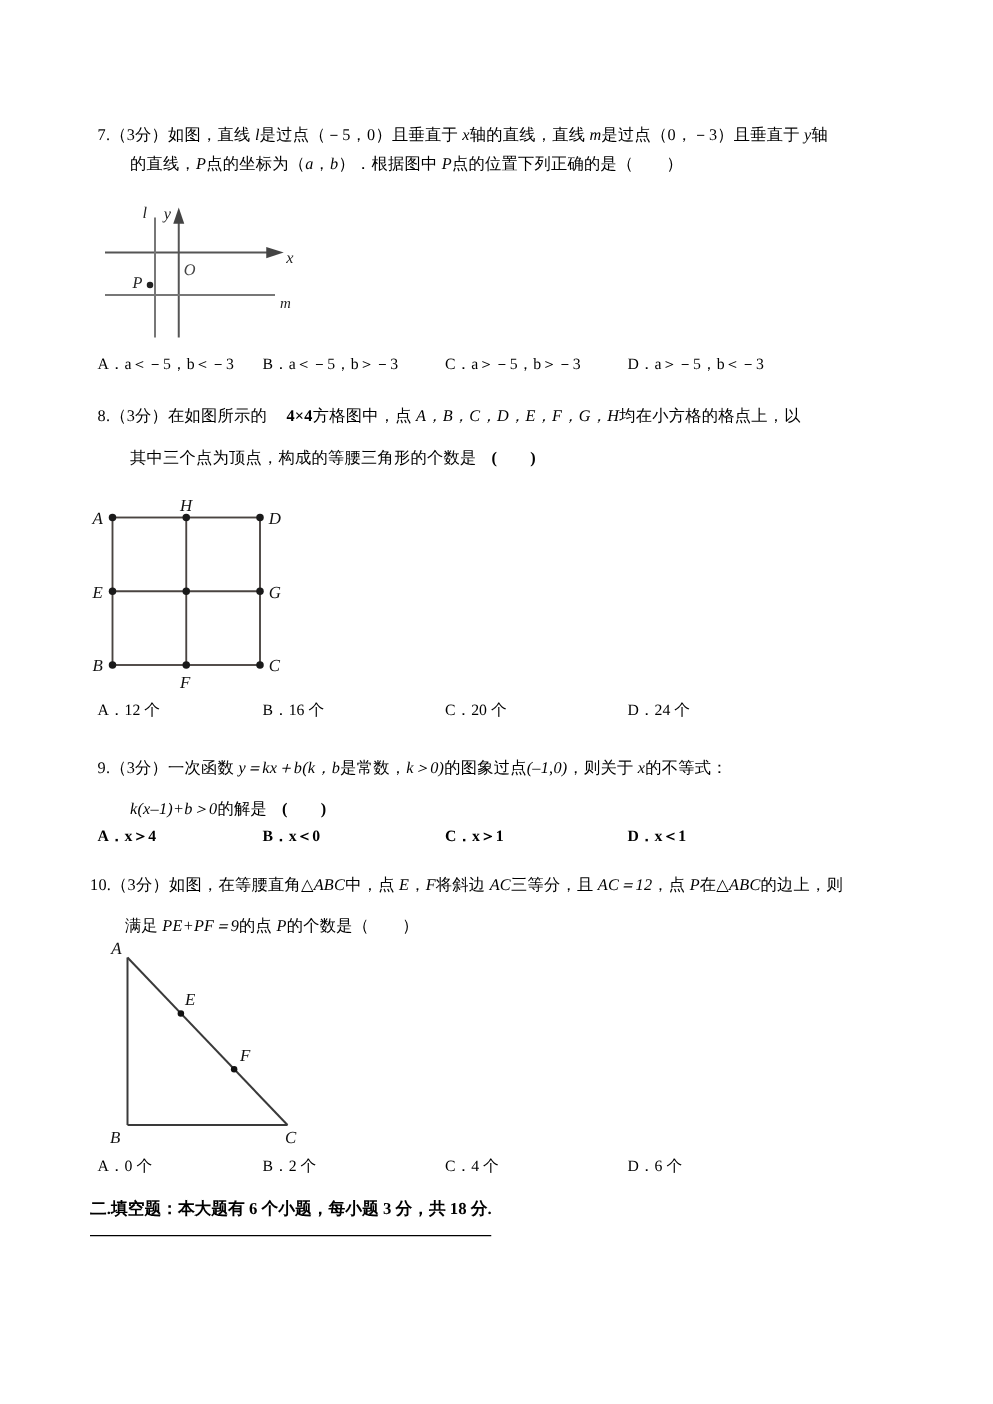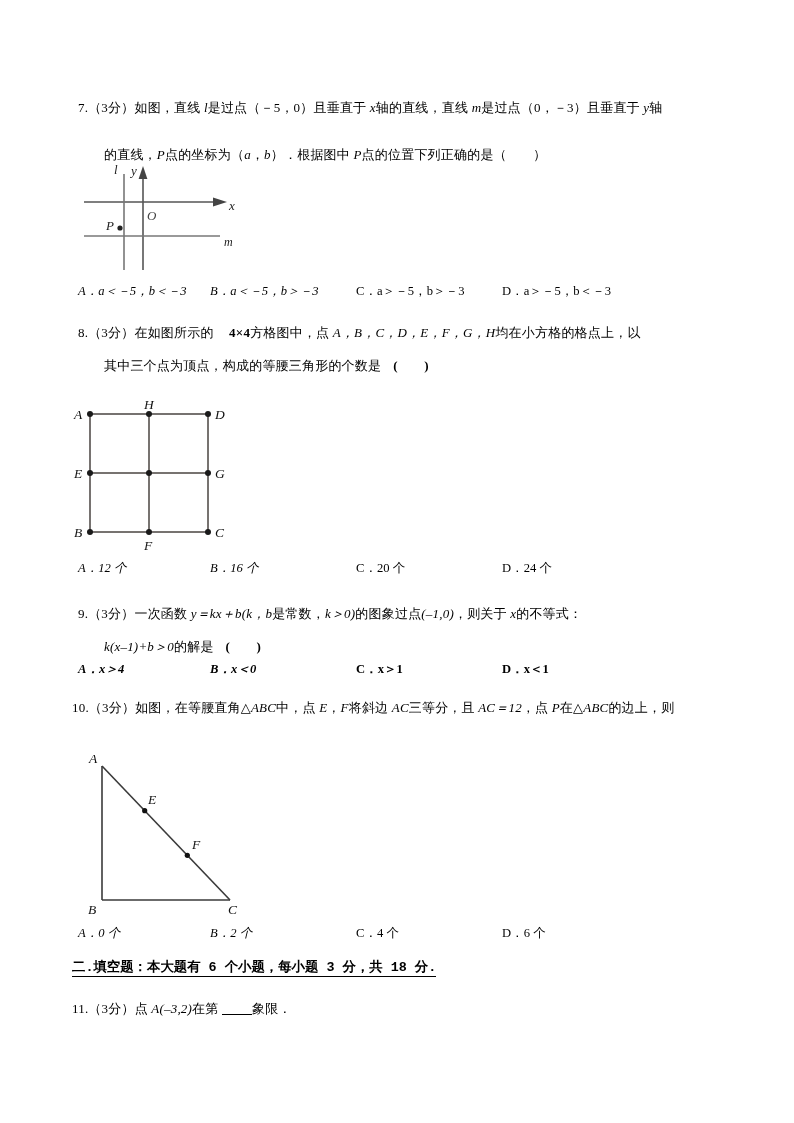--- a/index.html
+++ b/index.html
@@ -35,52 +35,51 @@
     position: absolute;
     font-size: 12.6px;
     white-space: nowrap;
     width: 680px;
     left: 78px;
   }
   .opts span.opt {
     position: absolute;
     top: 0;
   }
-  .opt-a { left: 0px; font-style: italic; }
-  .opt-b { left: 132px; font-style: italic; }
+  .opt-a { left: 0px; }
+  .opt-b { left: 132px; }
   .opt-c { left: 278px; }
   .opt-d { left: 424px; }
   .sec-head {
     position: absolute;
     font-size: 13.4px;
     font-weight: bold;
     white-space: nowrap;
   }
   .sec-head .uline {
     border-bottom: 1.3px solid #000;
-    padding-bottom: 1px;
-    font-family: Liberation Mono, monospace;
+    padding-bottom: 14px;
   }
   .fig { position: absolute; }
   svg { display: block; overflow: visible; }
   .blank {
     display: inline-block;
     width: 30px;
     border-bottom: 1.1px solid #000;
     vertical-align: -2px;
   }
 </style>
 </head>
 <body>
 
 <div class="page">
 
   <div class="q" style="left:78px; top:95px;"><span>7.（3分）如图，直线 </span><span class="mi">l</span><span>是过点（－5，0）且垂直于 </span><span class="mi">x</span><span>轴的直线，直线 </span><span class="mi">m</span><span>是过点（0，－3）且垂直于 </span><span class="mi">y</span><span>轴</span></div>
 
-  <div class="q" style="left:104px; top:142px;"><span>的直线，</span><span class="mi">P</span><span>点的坐标为（</span><span class="mi">a</span><span>，</span><span class="mi">b</span><span>）．根据图中 </span><span class="mi">P</span><span>点的位置下列正确的是（　　）</span></div>
+  <div class="q" style="left:104px; top:118px;"><span>的直线，</span><span class="mi">P</span><span>点的坐标为（</span><span class="mi">a</span><span>，</span><span class="mi">b</span><span>）．根据图中 </span><span class="mi">P</span><span>点的位置下列正确的是（　　）</span></div>
 
   <div class="fig" style="left:84px; top:162px;">
     <svg width="160" height="110" viewBox="0 0 160 110">
 
       <line x1="0" y1="40" x2="130" y2="40" stroke="#555" stroke-width="1.6"></line>
       <polygon points="129,35.5 143,40 129,44.5" fill="#444"></polygon>
 
       <line x1="59" y1="108" x2="59" y2="16" stroke="#555" stroke-width="1.6"></line>
       <polygon points="54.6,17 59,4 63.4,17" fill="#444"></polygon>
 
@@ -154,20 +153,21 @@
 
   <div class="opts" style="top:661px; font-weight:bold;">
     <span class="opt opt-a">A．x＞4</span>
     <span class="opt opt-b">B．x＜0</span>
     <span class="opt opt-c">C．x＞1</span>
     <span class="opt opt-d">D．x＜1</span>
   </div>
 
   <div class="q" style="left:72px; top:695px;"><span>10.（3分）如图，在等腰直角△</span><span class="mi">ABC</span><span>中，点 </span><span class="mi">E</span><span>，</span><span class="mi">F</span><span>将斜边 </span><span class="mi">AC</span><span>三等分，且 </span><span class="mi">AC＝12</span><span>，点 </span><span class="mi">P</span><span>在△</span><span class="mi">ABC</span><span>的边上，则</span></div>
 
+  <div class="q" style="left:100px; top:728px;"><span>满足 </span><span class="mi">PE+PF＝9</span><span>的点 </span><span class="mi">P</span><span>的个数是（　　）</span></div>
 
   <div class="fig" style="left:80px; top:752px;">
     <svg width="180" height="165" viewBox="0 0 180 165">
       <g stroke="#3a3a3a" stroke-width="1.6" fill="none">
         <line x1="22" y1="14" x2="22" y2="148"></line>
         <line x1="22" y1="148" x2="150" y2="148"></line>
         <line x1="22" y1="14" x2="150" y2="148"></line>
       </g>
       <circle cx="64.7" cy="58.7" r="2.6" fill="#111"></circle>
       <circle cx="107.3" cy="103.3" r="2.6" fill="#111"></circle>
@@ -183,15 +183,14 @@
 
   <div class="opts" style="top:925px;">
     <span class="opt opt-a">A．0 个</span>
     <span class="opt opt-b">B．2 个</span>
     <span class="opt opt-c">C．4 个</span>
     <span class="opt opt-d">D．6 个</span>
   </div>
 
   <div class="sec-head" style="left:72px; top:958px;"><span class="uline">二.填空题：本大题有 6 个小题，每小题 3 分，共 18 分.</span></div>
 
-  <div class="q" style="left:72px; top:996px;"><span>11.（3分）点 </span><span class="bdi">A(–3,2)</span><span>在第 </span><span class="blank"></span><span>象限．</span></div>
 
 </div>
 
 </body></html>

